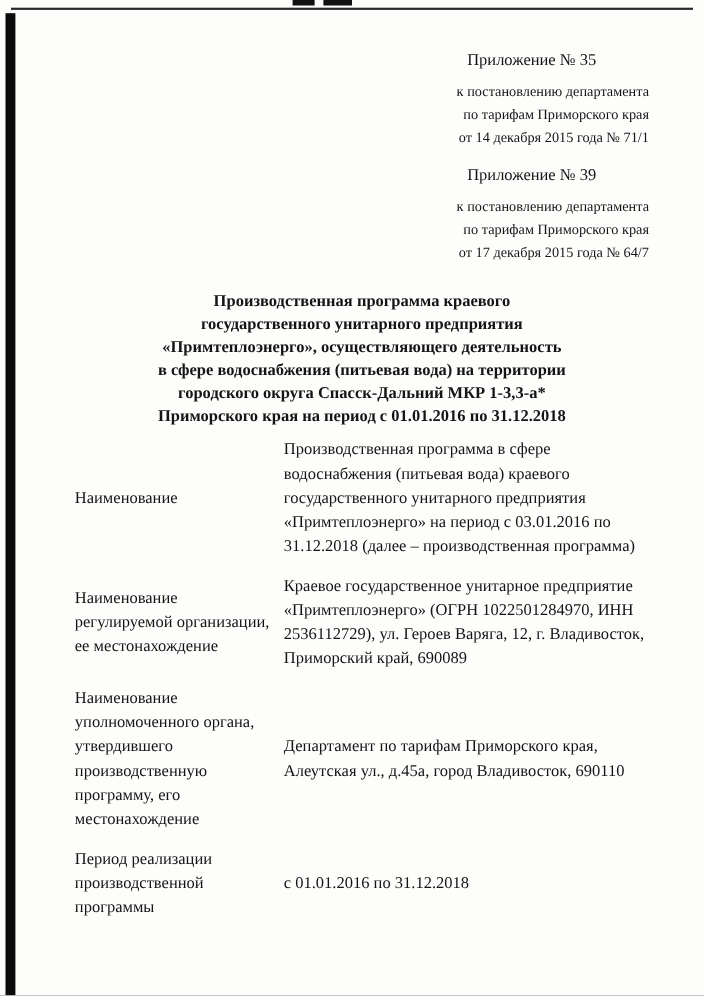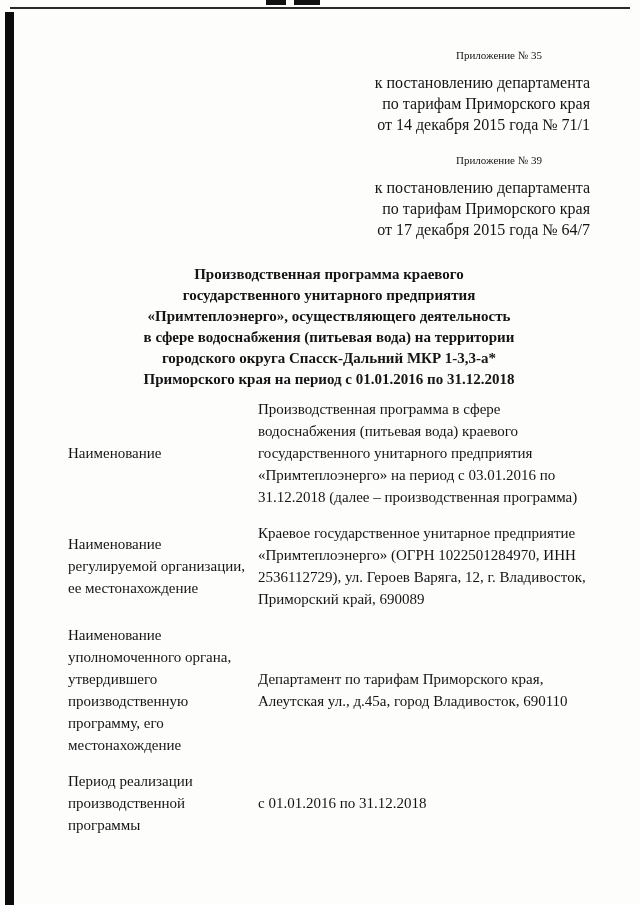--- a/index.html
+++ b/index.html
@@ -43,27 +43,27 @@
     position: relative;
     box-sizing: border-box;
     padding: 44px 50px 0 68px;
     width: 100%;
     height: 100%;
   }
 
   .annex-title {
     text-align: right;
     padding-right: 48px;
-    font-size: 11px;
+    font-size: 15px;
     line-height: 22px;
     margin-bottom: 6px;
   }
   .annex-ref {
     text-align: right;
-    font-size: 16px;
+    font-size: 13px;
     line-height: 21px;
   }
   .annex-ref-1 { margin-bottom: 14px; }
   .annex-ref-2 { margin-bottom: 24px; }
 
   .program-title {
     text-align: center;
     font-weight: bold;
     font-size: 15px;
     line-height: 21px;

